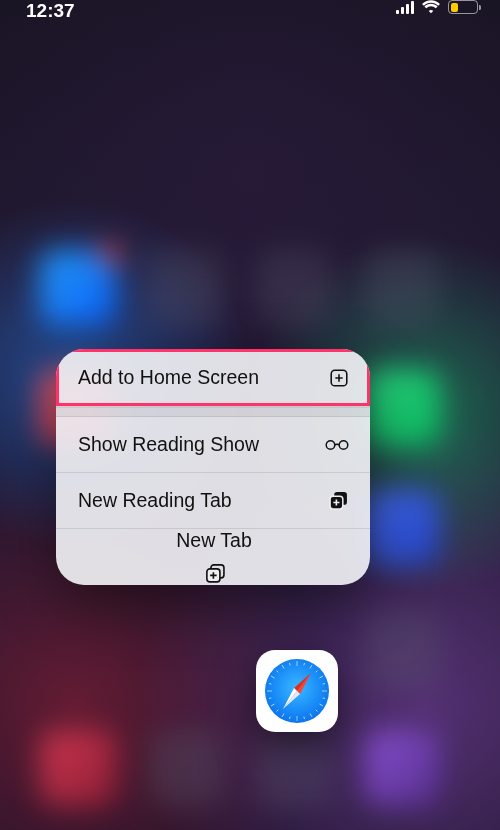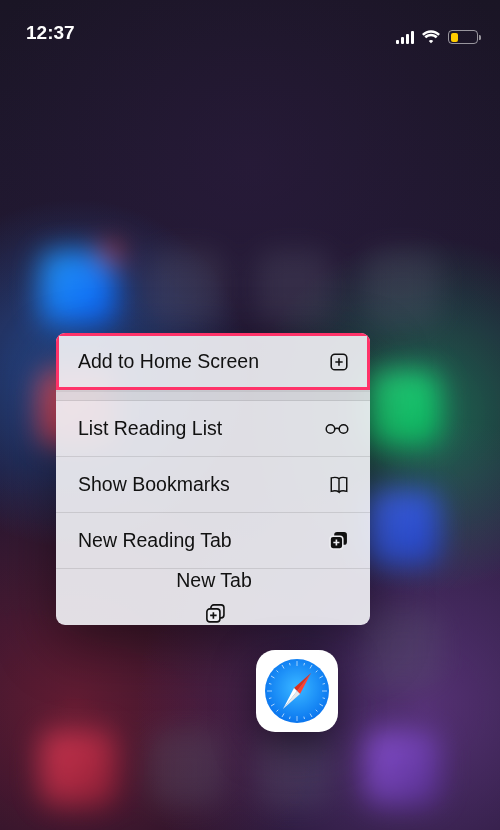--- a/index.html
+++ b/index.html
@@ -16,21 +16,21 @@
       linear-gradient(180deg, #1a1524 0%, #221933 40%, #1b1228 100%);
     filter:saturate(1.05);
   }
   .blur-icons { position:absolute; inset:0; filter:blur(14px); opacity:.9; }
   .bi { position:absolute; width:76px; height:76px; border-radius:18px; }
   .bi.folder { background:rgba(90,90,110,.35); }
 
   
   .status-bar {
     position:absolute; top:0; left:0; right:0; height:44px;
-    display:flex; align-items:flex-end; justify-content:space-between;
+    display:flex; align-items:flex-start; justify-content:space-between;
     padding:0 22px 0 26px; color:#fff; font-size:19px; font-weight:600;
     z-index:50;
   }
   .status-right { display:flex; align-items:center; gap:7px; }
   .cell-bars { display:flex; align-items:flex-end; gap:1.5px; height:13px; }
   .cell-bars span { width:3.5px; background:#fff; border-radius:1px; }
   .wifi svg { display:block; }
   .battery {
     position:relative; width:30px; height:14px;
     border:1.5px solid rgba(255,255,255,.55); border-radius:4px;
@@ -39,22 +39,22 @@
     content:""; position:absolute; right:-4px; top:4px; width:2.5px; height:5px;
     background:rgba(255,255,255,.55); border-radius:0 1.5px 1.5px 0;
   }
   .battery .fill {
     position:absolute; left:1.5px; top:1.5px; bottom:1.5px;
     background:#ffcc00; border-radius:2px;
   }
 
   
   .menu {
-    position:absolute; left:56px; width:314px; top:333px;
-    border-radius:9px; overflow:hidden;
+    position:absolute; left:56px; width:314px; top:349px;
+    border-radius:28px; overflow:hidden;
     background:rgba(238,238,242,.93);
     box-shadow:0 20px 60px rgba(0,0,0,.45);
     z-index:40;
   }
   .menu-item {
     display:flex; align-items:center; justify-content:space-between;
     height:56px; padding:0 20px 0 22px; font-size:19.5px; color:#111;
     border-bottom:1px solid rgba(0,0,0,.10);
   }
   .menu-item:last-child { border-bottom:none;flex-direction:column; }
@@ -125,35 +125,26 @@
       <span class="ic">
         <svg width="22" height="22" viewBox="0 0 24 24" fill="none" stroke="#111" stroke-width="1.7">
           <rect x="3.5" y="3.5" width="17" height="17" rx="4"></rect>
           <line x1="12" y1="8" x2="12" y2="16"></line>
           <line x1="8" y1="12" x2="16" y2="12"></line>
         </svg>
       </span>
     </div>
     <div class="group-gap"></div>
     <div class="menu-item">
-      <span>List Reading List</span>
+      <span>Show Reading Show</span>
       <span class="ic">
         <svg width="28" height="14" viewBox="0 0 28 14" fill="none" stroke="#111" stroke-width="1.6">
           <circle cx="7" cy="7" r="4.6"></circle>
           <circle cx="21" cy="7" r="4.6"></circle>
           <path d="M11.6 7 C12.5 5.9 15.5 5.9 16.4 7"></path>
-        </svg>
-      </span>
-    </div>
-    <div class="menu-item">
-      <span>Show Bookmarks</span>
-      <span class="ic">
-        <svg width="22" height="20" viewBox="0 0 24 22" fill="none" stroke="#111" stroke-width="1.6">
-          <path d="M12 4 C10 2.5 6 2.5 3.5 3.2 V18 C6 17.3 10 17.3 12 18.8 V4 Z"></path>
-          <path d="M12 4 C14 2.5 18 2.5 20.5 3.2 V18 C18 17.3 14 17.3 12 18.8"></path>
         </svg>
       </span>
     </div>
     <div class="menu-item">
       <span>New Reading Tab</span>
       <span class="ic">
         <svg width="23" height="23" viewBox="0 0 24 24" fill="none">
           <rect x="7.5" y="3.2" width="13.3" height="13.3" rx="3" fill="#111"></rect>
           <rect x="3.2" y="7.5" width="13.3" height="13.3" rx="3" fill="#111" stroke="#eeeef2" stroke-width="1.6"></rect>
           <line x1="9.8" y1="11" x2="9.8" y2="17.3" stroke="#eeeef2" stroke-width="1.7"></line>

